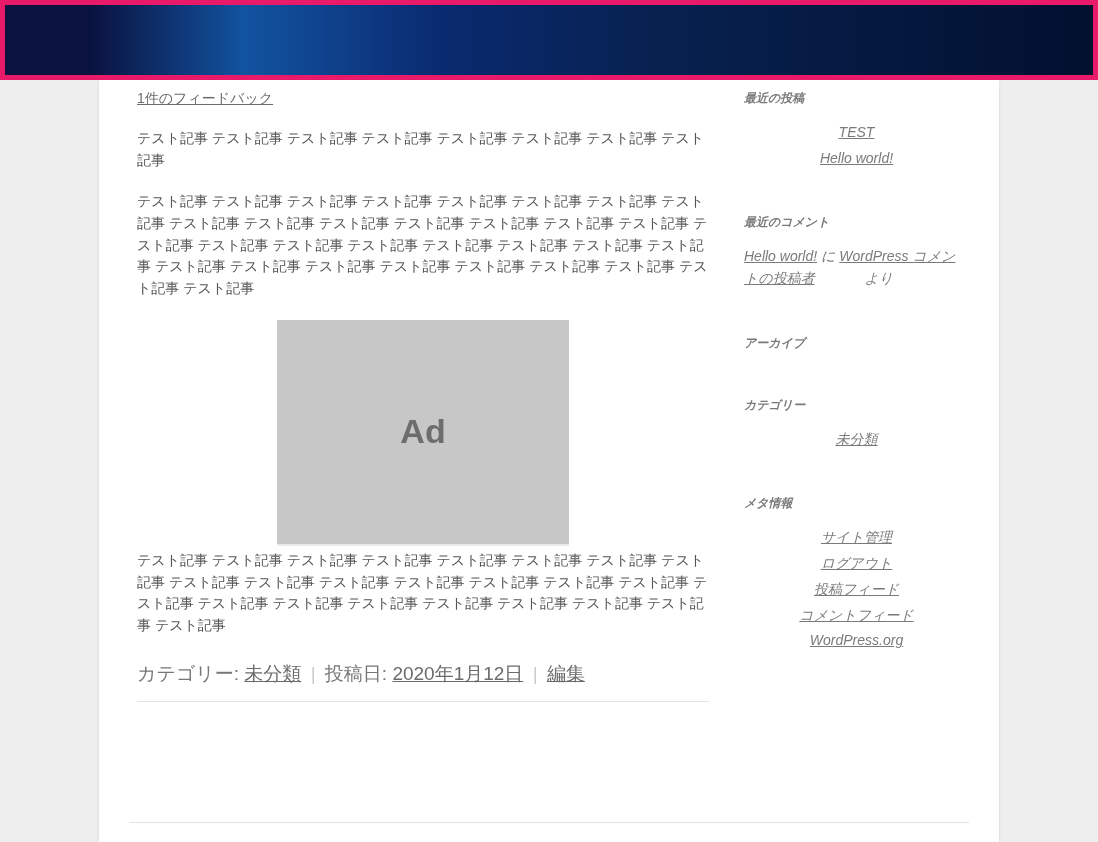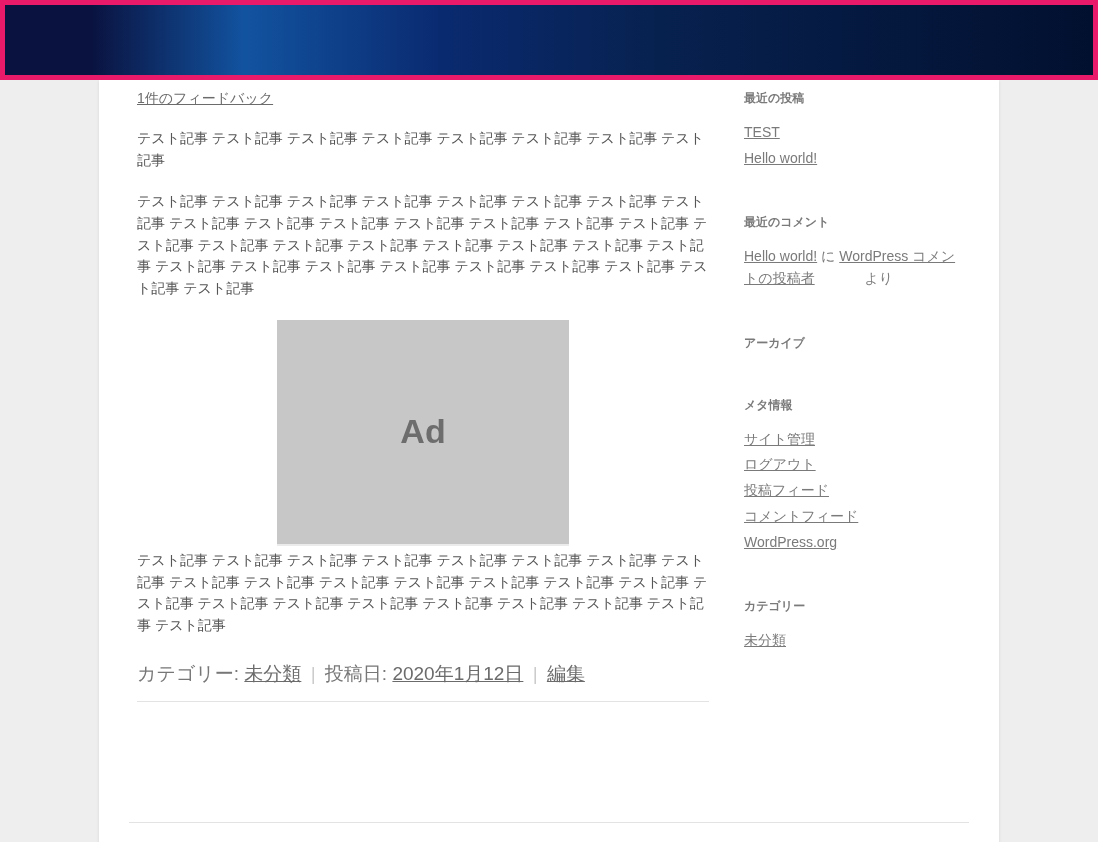--- a/index.html
+++ b/index.html
@@ -74,28 +74,29 @@
     }
     .meta-row a { color: #6b6b6b; }
     .sep { color: #ccc; margin: 0 4px; }
     hr.article-hr {
       border: none;
       border-top: 1px solid #e3e3e3;
       margin-bottom: 120px;
     }
     .widget {
       margin-bottom: 45px;
+      font-style: italic;
     }
     .widget-title {
       font-size: 12px;
       font-weight: 700;
       color: #7a7a7a;
       margin-bottom: 15px;
     }
-    .widget ul { list-style: none; }
+    .widget ul { list-style: none; text-align: center; }
     .widget li {
       margin-bottom: 4px;
       line-height: 1.55;
     }
     .widget a {
       color: #7a7a7a;
       text-decoration: underline;
     }
     .comment-item {
       line-height: 1.55;
@@ -161,34 +162,34 @@
         <div class="comment-item">
           <a href="#">Hello world!</a><span> に </span><a href="#">WordPress コメントの投稿者</a><span class="yori"> より</span>
         </div>
       </div>
 
       <div class="widget">
         <div class="widget-title">アーカイブ</div>
       </div>
 
       <div class="widget">
+        <div class="widget-title">カテゴリー</div>
+        <ul>
+          <li><a href="#">未分類</a></li>
+        </ul>
+      </div>
+
+      <div class="widget">
         <div class="widget-title">メタ情報</div>
         <ul>
           <li><a href="#">サイト管理</a></li>
           <li><a href="#">ログアウト</a></li>
           <li><a href="#">投稿フィード</a></li>
           <li><a href="#">コメントフィード</a></li>
           <li><a href="#">WordPress.org</a></li>
-        </ul>
-      </div>
-
-      <div class="widget">
-        <div class="widget-title">カテゴリー</div>
-        <ul>
-          <li><a href="#">未分類</a></li>
         </ul>
       </div>
 
     </aside>
   </div>
 
   <div class="footer">
     <hr>
     <a href="#" class="footer-link">Proudly powered by WordPress</a>
   </div>

